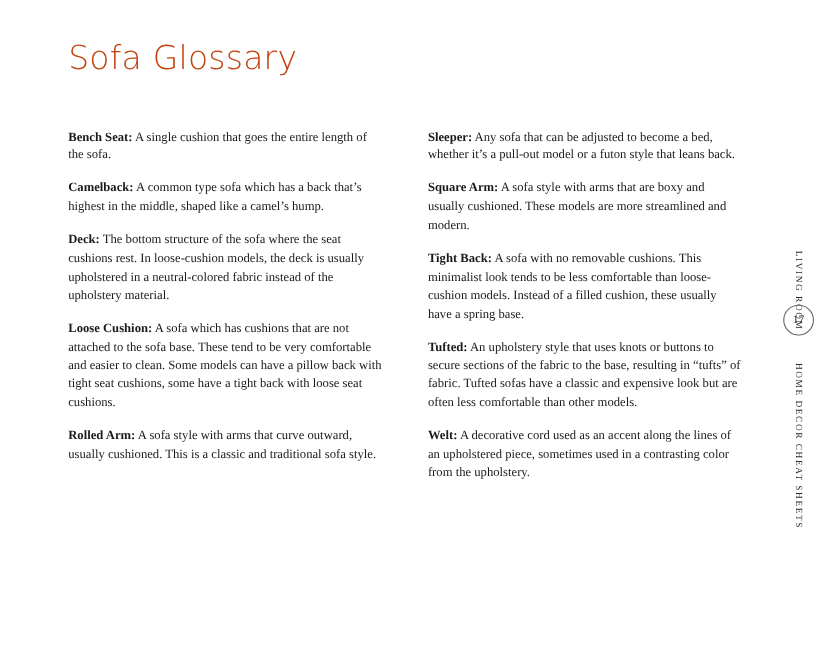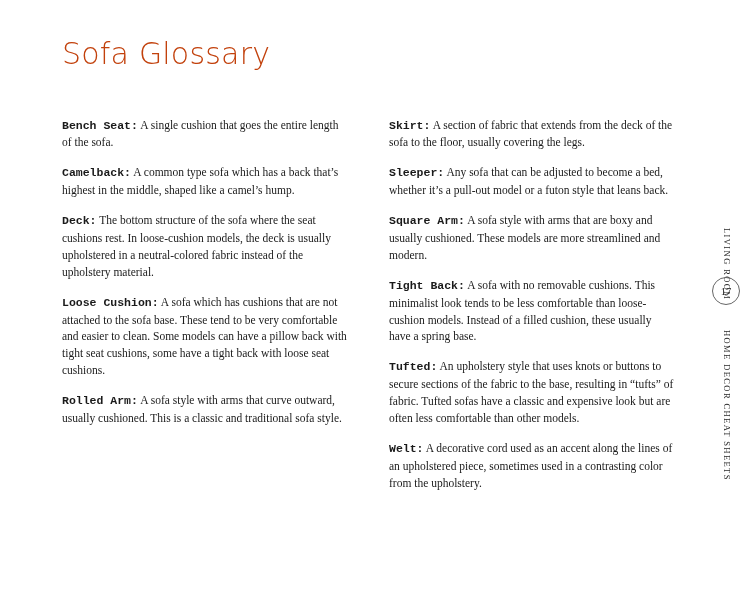--- a/index.html
+++ b/index.html
@@ -48,21 +48,20 @@
   .entry {
     margin-bottom: 13px;
     font-size: 11.5px;
     line-height: 1.47;
     text-align: left;
     color: #1a1a1a;
   }
 
   .entry .term {
     font-weight: bold;
-    font-family: Liberation Mono, monospace;
   }
 
   .side-rail {
     position: absolute;
     right: 8px;
     top: 0;
     bottom: 0;
     width: 40px;
   }
 
@@ -113,21 +112,20 @@
 
     <div class="column">
       <p class="entry"><span class="term">Bench Seat:</span><span> A single cushion that goes the entire length of the sofa.</span></p>
       <p class="entry"><span class="term">Camelback:</span><span> A common type sofa which has a back that’s highest in the middle, shaped like a camel’s hump.</span></p>
       <p class="entry"><span class="term">Deck:</span><span> The bottom structure of the sofa where the seat cushions rest. In loose-cushion models, the deck is usually upholstered in a neutral-colored fabric instead of the upholstery material.</span></p>
       <p class="entry"><span class="term">Loose Cushion:</span><span> A sofa which has cushions that are not attached to the sofa base. These tend to be very comfortable and easier to clean. Some models can have a pillow back with tight seat cushions, some have a tight back with loose seat cushions.</span></p>
       <p class="entry"><span class="term">Rolled Arm:</span><span> A sofa style with arms that curve outward, usually cushioned. This is a classic and traditional sofa style.</span></p>
     </div>
 
     <div class="column">
-      <p class="entry"><span class="term">Skirt:</span><span> A section of fabric that extends from the deck of the sofa to the floor, usually covering the legs.</span></p>
       <p class="entry"><span class="term">Sleeper:</span><span> Any sofa that can be adjusted to become a bed, whether it’s a pull-out model or a futon style that leans back.</span></p>
       <p class="entry"><span class="term">Square Arm:</span><span> A sofa style with arms that are boxy and usually cushioned. These models are more streamlined and modern.</span></p>
       <p class="entry"><span class="term">Tight Back:</span><span> A sofa with no removable cushions. This minimalist look tends to be less comfortable than loose-cushion models. Instead of a filled cushion, these usually have a spring base.</span></p>
       <p class="entry"><span class="term">Tufted:</span><span> An upholstery style that uses knots or buttons to secure sections of the fabric to the base, resulting in “tufts” of fabric. Tufted sofas have a classic and expensive look but are often less comfortable than other models.</span></p>
       <p class="entry"><span class="term">Welt:</span><span> A decorative cord used as an accent along the lines of an upholstered piece, sometimes used in a contrasting color from the upholstery.</span></p>
     </div>
 
   </div>
 
   <div class="side-rail">

